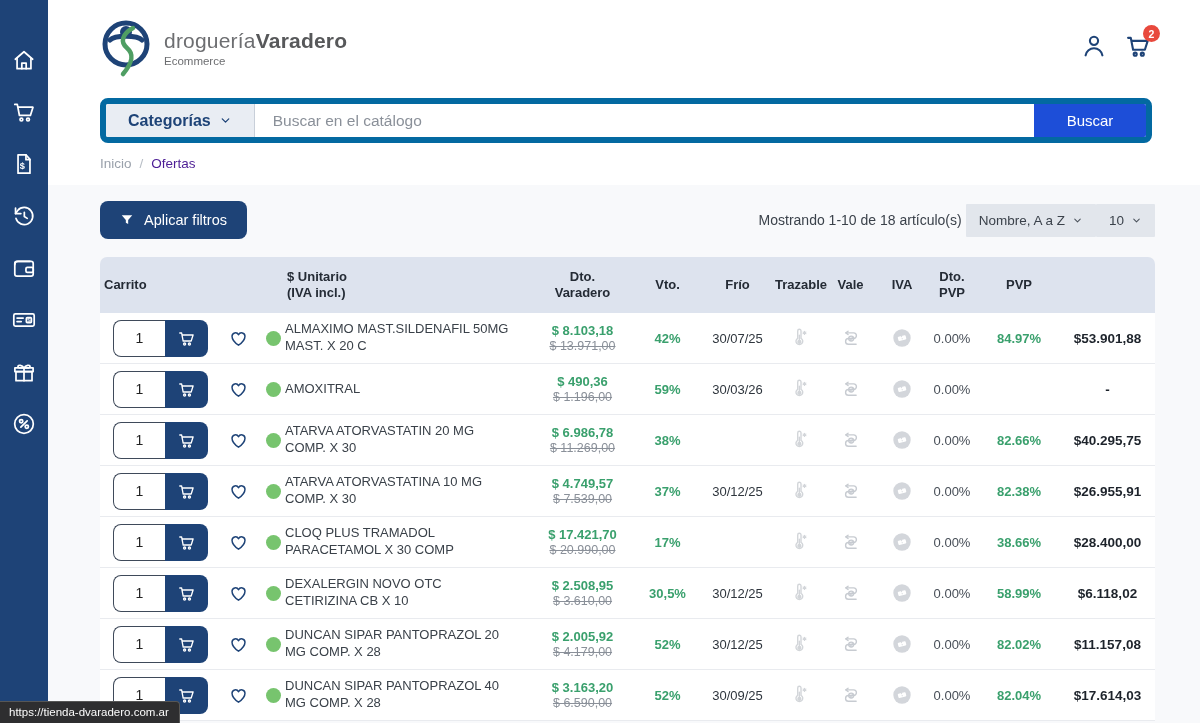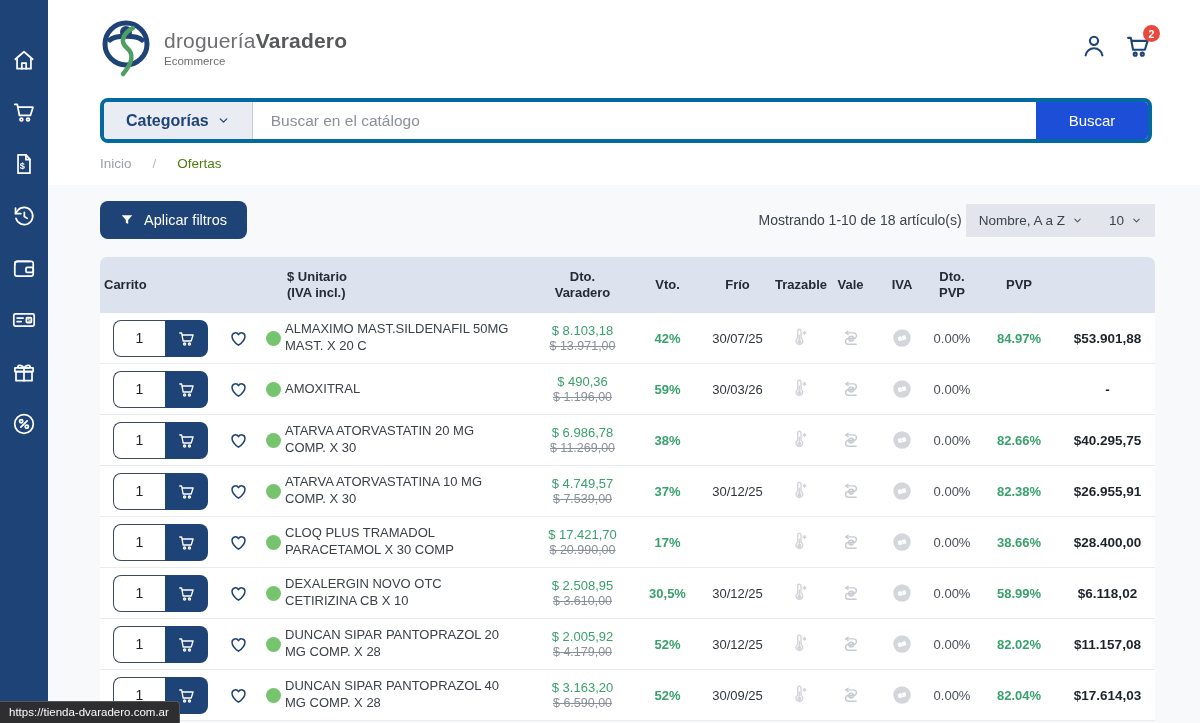--- a/index.html
+++ b/index.html
@@ -26,38 +26,38 @@
   .top-icons { margin-left:auto; display:flex; align-items:center; gap:16px; padding-top:14px; }
   .icon-btn { position:relative; background:none; border:none; cursor:pointer; }
   .icon-btn svg { width:28px; height:28px; stroke:#1e4377; fill:none;
     stroke-width:1.8; stroke-linecap:round; stroke-linejoin:round; }
   .badge { position:absolute; top:-7px; right:-8px; min-width:17px; height:17px;
     background:#e8493d; border-radius:50%; color:#fff; font-size:10.5px; font-weight:bold;
     display:flex; align-items:center; justify-content:center; padding:0 3px; }
 
   
   .search-row { display:flex; margin:20px 48px 0 52px; height:45px;
-    border:4px solid #0369a1; border-radius:8px; overflow:hidden; }
+    border:6px solid #0369a1; border-radius:8px; overflow:hidden; }
   .cat-btn { display:flex; align-items:center; gap:8px; background:#e9edf3;
     border:none; border-right:1px solid #c8cfd9; padding:0 22px; cursor:pointer;
     font-size:16px; font-weight:bold; color:#1e4377; }
   .cat-btn svg { width:13px; height:13px; stroke:#1e4377; fill:none; stroke-width:2.4;
     stroke-linecap:round; stroke-linejoin:round; }
   .search-input { flex:1; border:none; outline:none; padding:0 18px; font-size:15.5px;
     color:#333; }
   .search-input::placeholder { color:#8a9099; }
   .search-btn { width:112px; background:#1d4ed8; color:#fff; border:none;
     font-size:15px; cursor:pointer; }
 
   
-  .breadcrumb { display:flex; gap:21px; align-items:flex-start; margin:13px 52px 0;
+  .breadcrumb { display:flex; gap:8px; align-items:flex-start; margin:13px 52px 0;
     font-size:13.5px; padding-bottom:14px; }
   .bc-home { color:#9aa1ab; text-decoration:none; cursor:pointer; }
   .bc-sep { color:#b6bcc4; }
-  .bc-current { color:#4d7c0f; }
+  .bc-current { color:#4c1d95; }
 
   
   .lower { flex:1; background:#f8f9fb; padding:16px 45px 0 52px; }
   .toolbar { display:flex; align-items:center; margin-bottom:18px; }
   .filter-btn { display:flex; align-items:center; gap:10px; background:#1e4377;
     color:#fff; font-size:14.5px; border:none; border-radius:8px; padding:11px 20px;
     cursor:pointer; }
   .filter-btn svg { width:14px; height:14px; fill:#fff; }
   .toolbar-right { margin-left:auto; display:flex; align-items:center; }
   .showing { font-size:14px; color:#3b424b; margin-right:4px; }
@@ -89,21 +89,21 @@
   .cart-btn svg { width:19px; height:19px; stroke:#fff; fill:none; stroke-width:1.7;
     stroke-linecap:round; stroke-linejoin:round; }
   .fav { background:none; border:none; cursor:pointer; margin-left:20px; display:flex; }
   .fav svg { width:21px; height:21px; stroke:#1e4377; fill:none; stroke-width:1.7;
     stroke-linecap:round; stroke-linejoin:round; }
   .dot { width:15px; height:15px; border-radius:50%; background:#77c46e; margin-left:17px; }
 
   .td-name { justify-content:flex-start; font-size:13px; color:#3a4149;
     line-height:1.3; padding-right:14px; cursor:pointer; }
   .td-price { flex-direction:column; gap:1px; }
-  .pnew { color:#3aa06d; font-weight:normal; font-size:13px; }
+  .pnew { color:#3aa06d; font-weight:bold; font-size:13px; }
   .pold { color:#8a9099; font-size:12.5px; text-decoration:line-through; }
   .green-b { color:#3aa06d; font-weight:bold; font-size:13px; }
   .td-vto { font-size:13px; color:#2f363e; }
   .td-iva { font-size:13px; color:#474e57; }
   .td-pvp { font-size:13.5px; font-weight:bold; color:#1d232b; }
 
   .cell-icon svg { width:22px; height:22px; }
 
   
   .status-url { position:absolute; left:0; bottom:0; background:#2e2e30; color:#fcfcfc;

